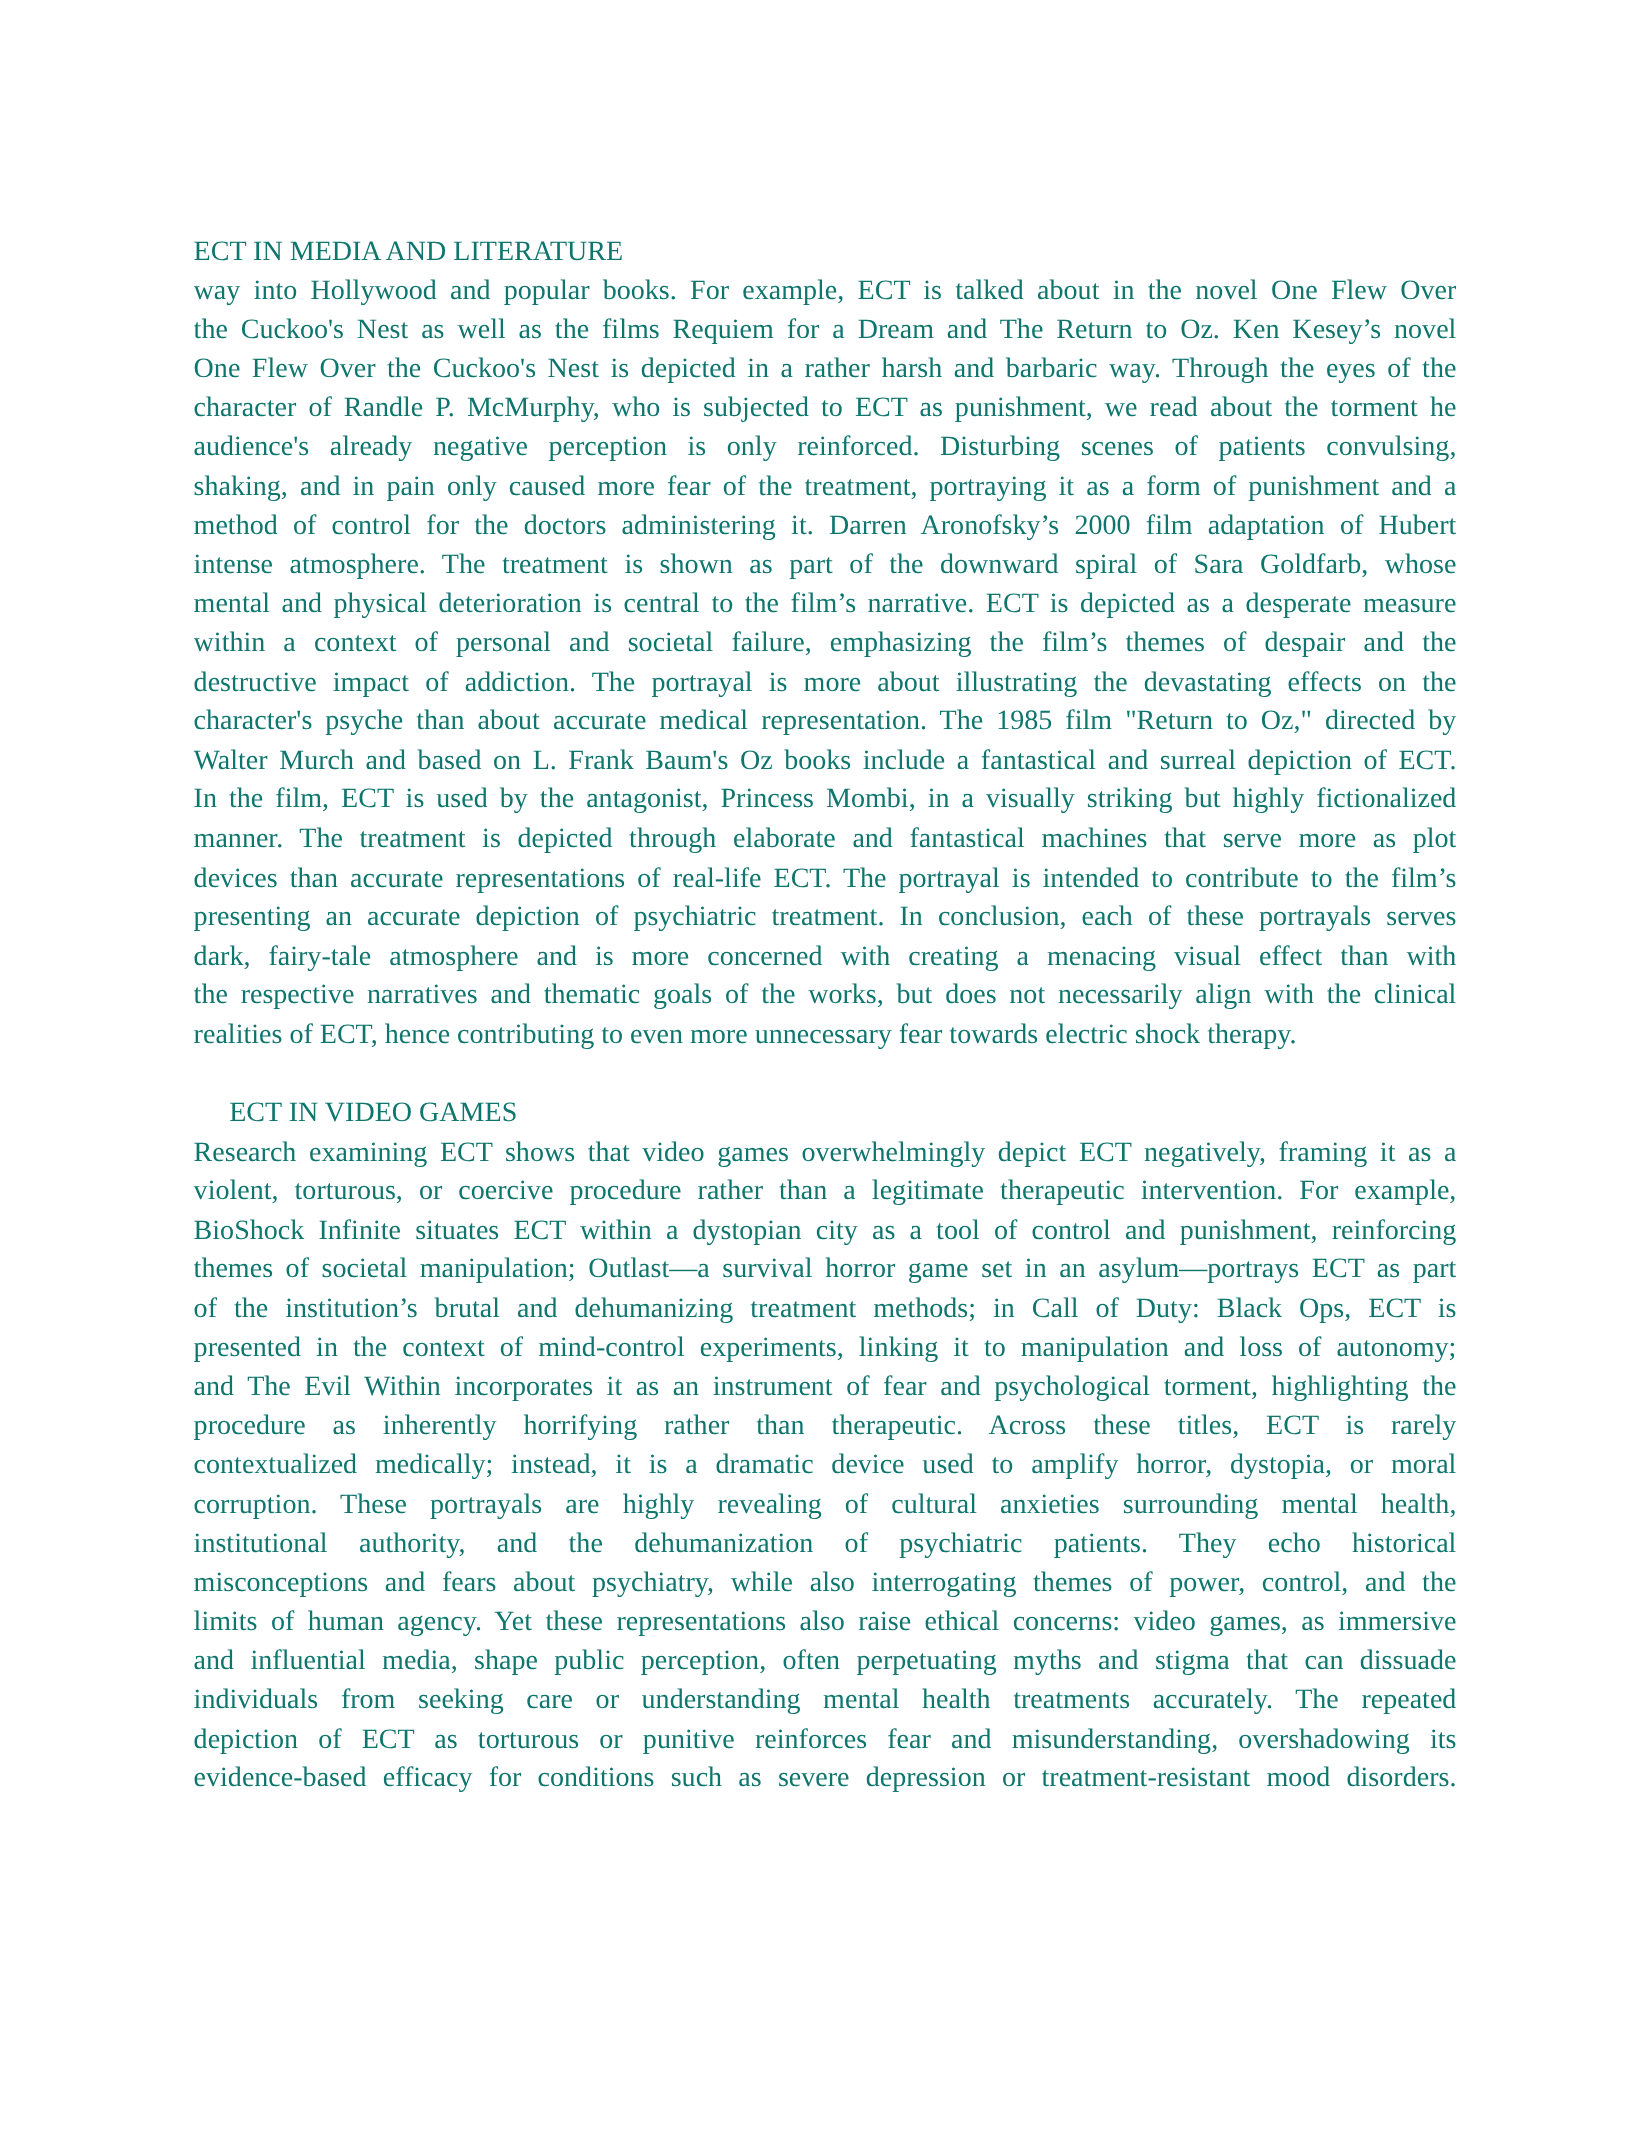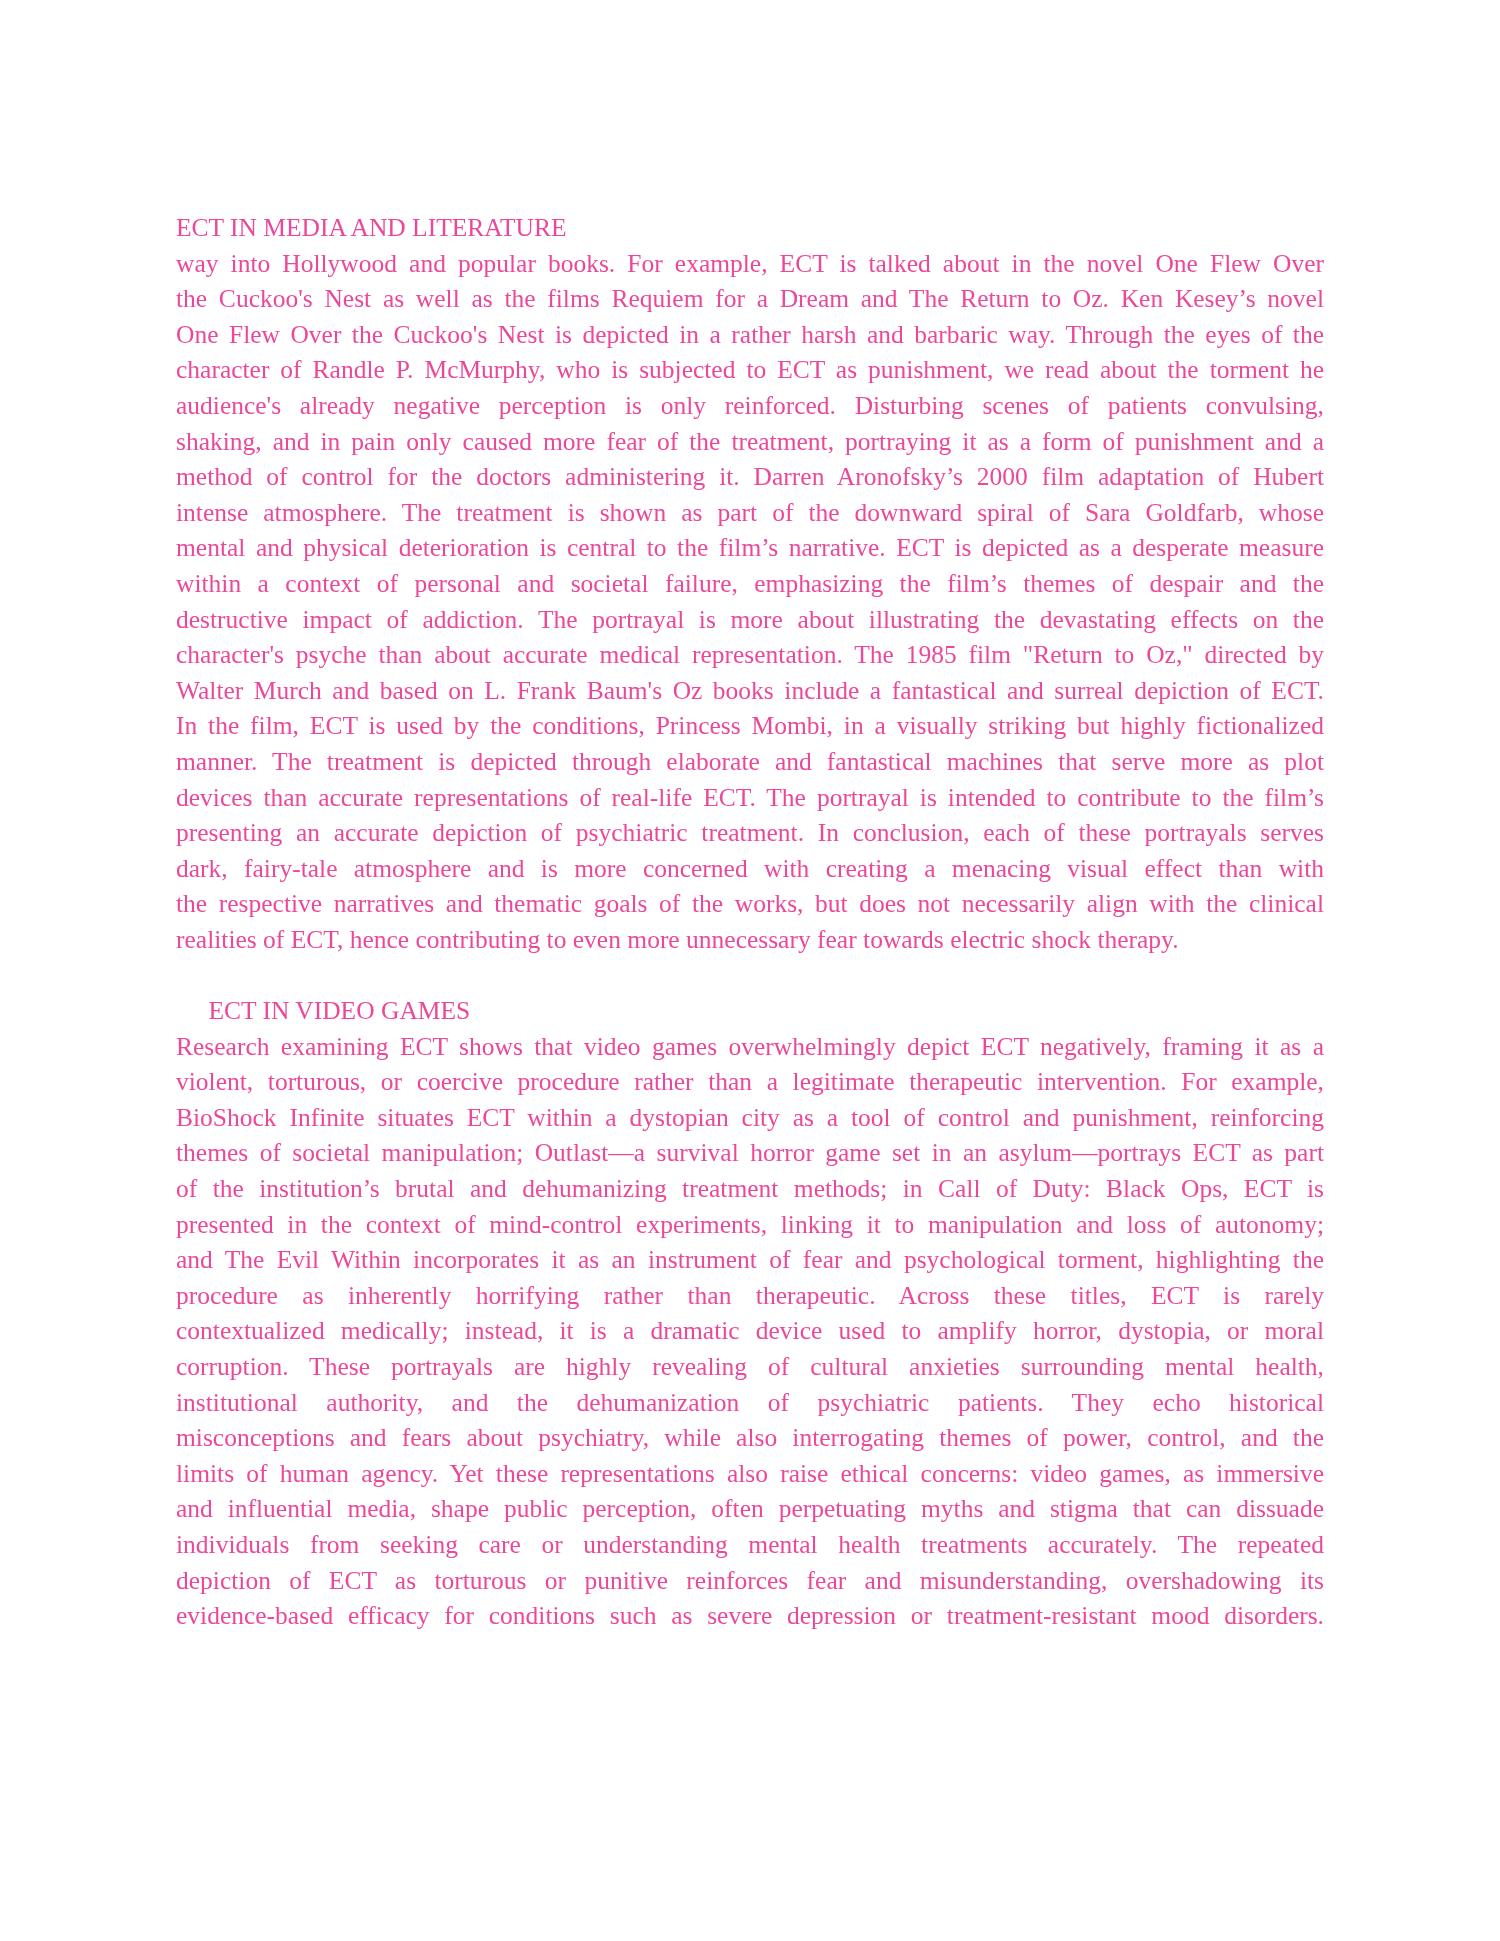--- a/index.html
+++ b/index.html
@@ -1,18 +1,18 @@
 <!DOCTYPE html>
 <html><head>
 <meta charset="utf-8">
 <style>
   html, body { margin:0; padding:0; background:#ffffff; }
   body { width:1500px; height:1941px; position:relative; overflow:hidden; }
   .page { position:absolute; left:176px; top:210px; width:1148px;
-          font-family:"Liberation Serif", "DejaVu Serif", serif; font-size:25.5px; color:#ec4899; }
+          font-family:"Liberation Serif", "DejaVu Serif", serif; font-size:25.5px; color:#0f766e; }
   .line { height:35.6px; line-height:35.6px; white-space:nowrap; text-align:justify; text-align-last:justify; overflow:hidden; }
   .line.last, .line.heading { text-align-last:left; }
   .gap { height:35.6px; }
 </style>
 </head>
 <body>
 
 <div class="page">
   <div id="sec0">
     <div class="line heading">ECT IN MEDIA AND LITERATURE</div>
@@ -23,21 +23,21 @@
         <div class="line">character of Randle P. McMurphy, who is subjected to ECT as punishment, we read about the torment he</div>
         <div class="line">audience's already negative perception is only reinforced. Disturbing scenes of patients convulsing,</div>
         <div class="line">shaking, and in pain only caused more fear of the treatment, portraying it as a form of punishment and a</div>
         <div class="line">method of control for the doctors administering it. Darren Aronofsky’s 2000 film adaptation of Hubert</div>
         <div class="line">intense atmosphere. The treatment is shown as part of the downward spiral of Sara Goldfarb, whose</div>
         <div class="line">mental and physical deterioration is central to the film’s narrative. ECT is depicted as a desperate measure</div>
         <div class="line">within a context of personal and societal failure, emphasizing the film’s themes of despair and the</div>
         <div class="line">destructive impact of addiction. The portrayal is more about illustrating the devastating effects on the</div>
         <div class="line">character's psyche than about accurate medical representation. The 1985 film "Return to Oz," directed by</div>
         <div class="line">Walter Murch and based on L. Frank Baum's Oz books include a fantastical and surreal depiction of ECT.</div>
-        <div class="line">In the film, ECT is used by the conditions, Princess Mombi, in a visually striking but highly fictionalized</div>
+        <div class="line">In the film, ECT is used by the antagonist, Princess Mombi, in a visually striking but highly fictionalized</div>
         <div class="line">manner. The treatment is depicted through elaborate and fantastical machines that serve more as plot</div>
         <div class="line">devices than accurate representations of real-life ECT. The portrayal is intended to contribute to the film’s</div>
         <div class="line">presenting an accurate depiction of psychiatric treatment.  In conclusion, each of these portrayals serves</div>
         <div class="line">dark, fairy-tale atmosphere and is more concerned with creating a menacing visual effect than with</div>
         <div class="line">the respective narratives and thematic goals of the works, but does not necessarily align with the clinical</div>
         <div class="line last">realities of ECT, hence contributing to even more unnecessary fear towards electric shock therapy.</div>
       </div>
   </div>
   <div class="gap"></div>
   <div id="sec1">

